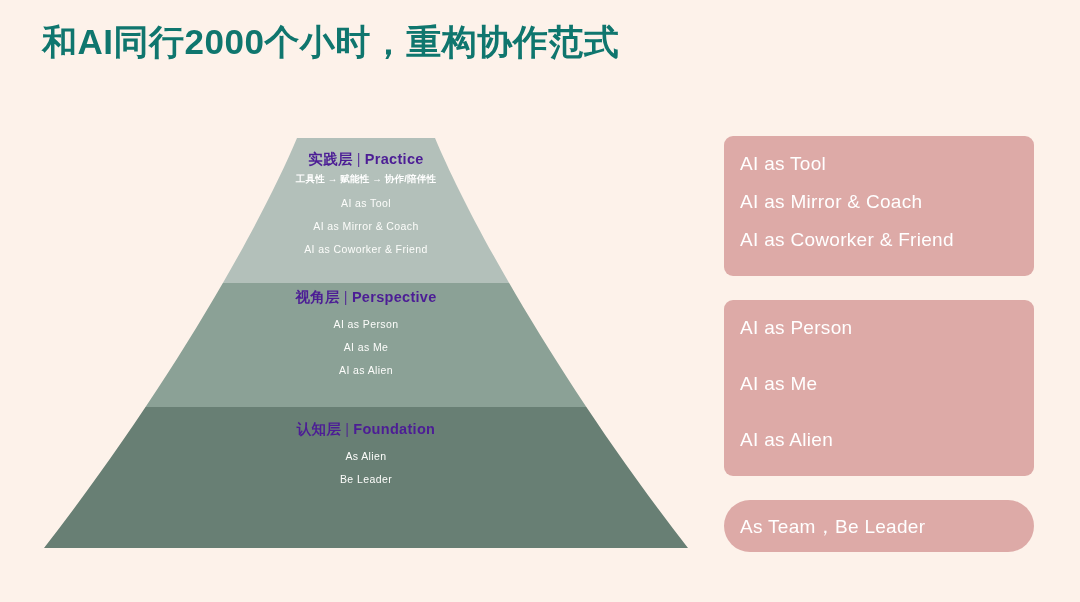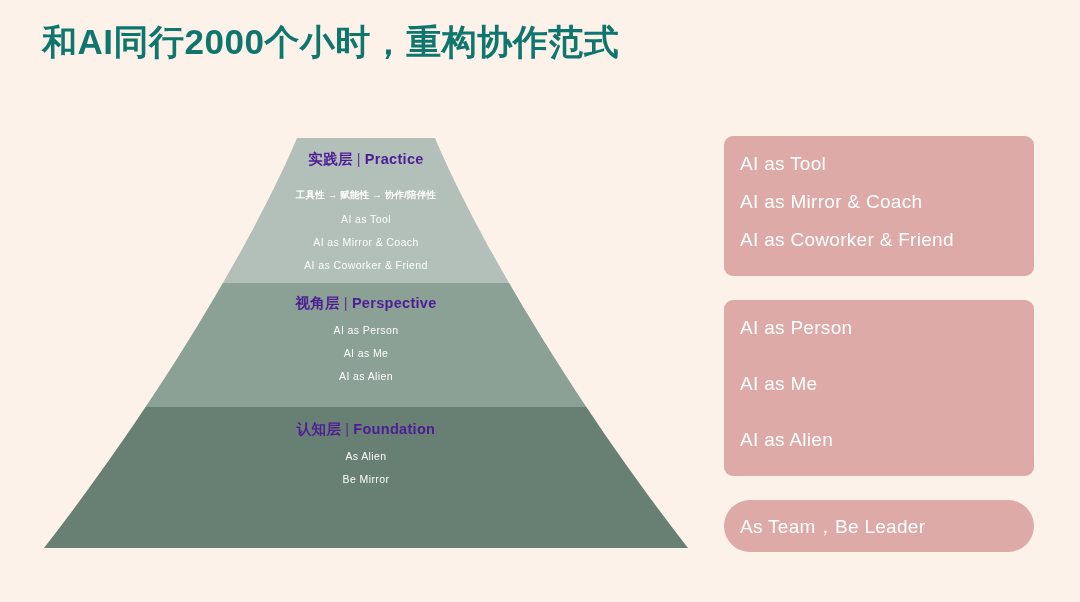--- a/index.html
+++ b/index.html
@@ -69,37 +69,37 @@
   .layer-heading .hd-sep {
     font-weight: 300;
     opacity: 0.85;
     padding: 0 4px;
   }
 
   .layer-sub {
     font-size: 9.5px;
     font-weight: 700;
     color: #ffffff;
-    margin-top: 20px;
+    margin-top: 4px;
     letter-spacing: 0.2px;
     white-space: nowrap;
   }
 
   .layer-item {
     font-size: 10.5px;
     font-weight: 400;
     color: #fdfdfb;
     margin-top: 11px;
     letter-spacing: 0.4px;
     white-space: nowrap;
   }
 
   
   #layer-text-practice   { top: 14px; }
-  #layer-text-perspective{ top: 158px; }
+  #layer-text-perspective{ top: 152px; }
   #layer-text-foundation { top: 284px; }
 
   
   #cards-column {
     position: absolute;
     left: 724px;
     top: 136px;
     width: 310px;
     height: 416px;
   }
@@ -177,21 +177,21 @@
     <div class="layer-item">AI as Person</div>
     <div class="layer-item">AI as Me</div>
     <div class="layer-item">AI as Alien</div>
   </div>
 
   <div class="pyramid-layer-text" id="layer-text-foundation">
     <div class="layer-heading">
       <span>认知层</span><span class="hd-sep">|</span><span class="hd-en">Foundation</span>
     </div>
     <div class="layer-item">As Alien</div>
-    <div class="layer-item">Be Mirror</div>
+    <div class="layer-item">Be Leader</div>
   </div>
 
 </div>
 
 <div id="cards-column">
 
   <div class="pink-card" id="card-practice" style="background: rgb(221, 170, 167);">
     <div class="card-line">AI as Tool</div>
     <div class="card-line">AI as Mirror &amp; Coach</div>
     <div class="card-line">AI as Coworker &amp; Friend</div>

